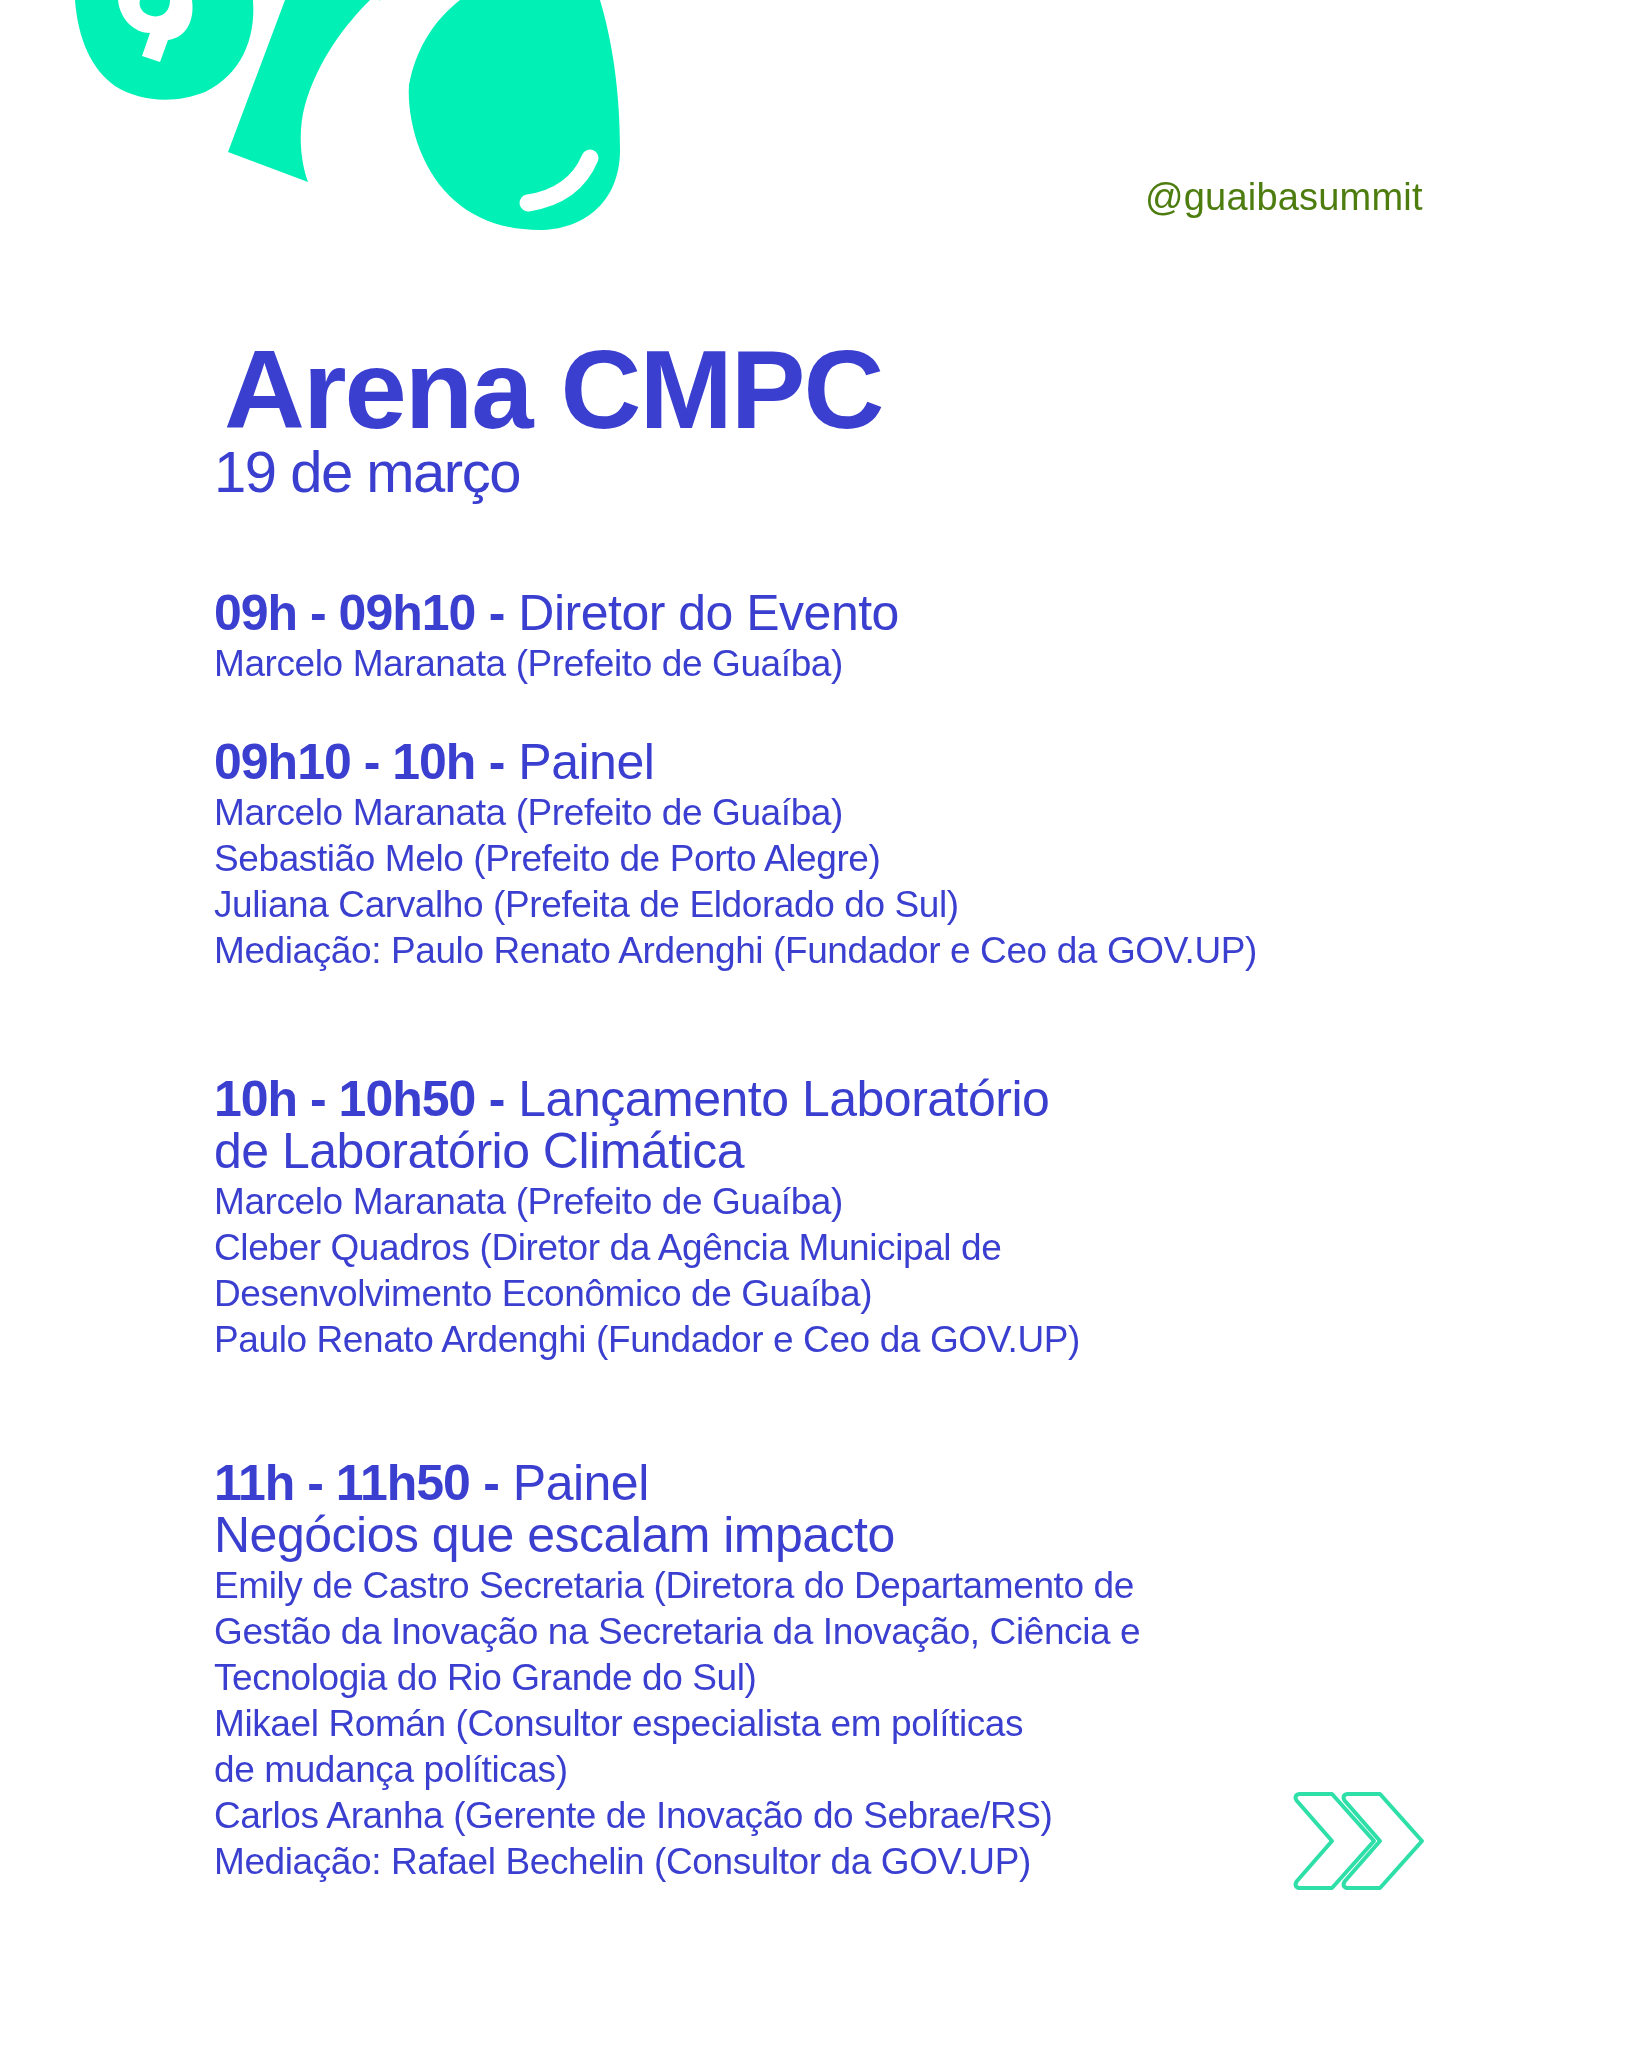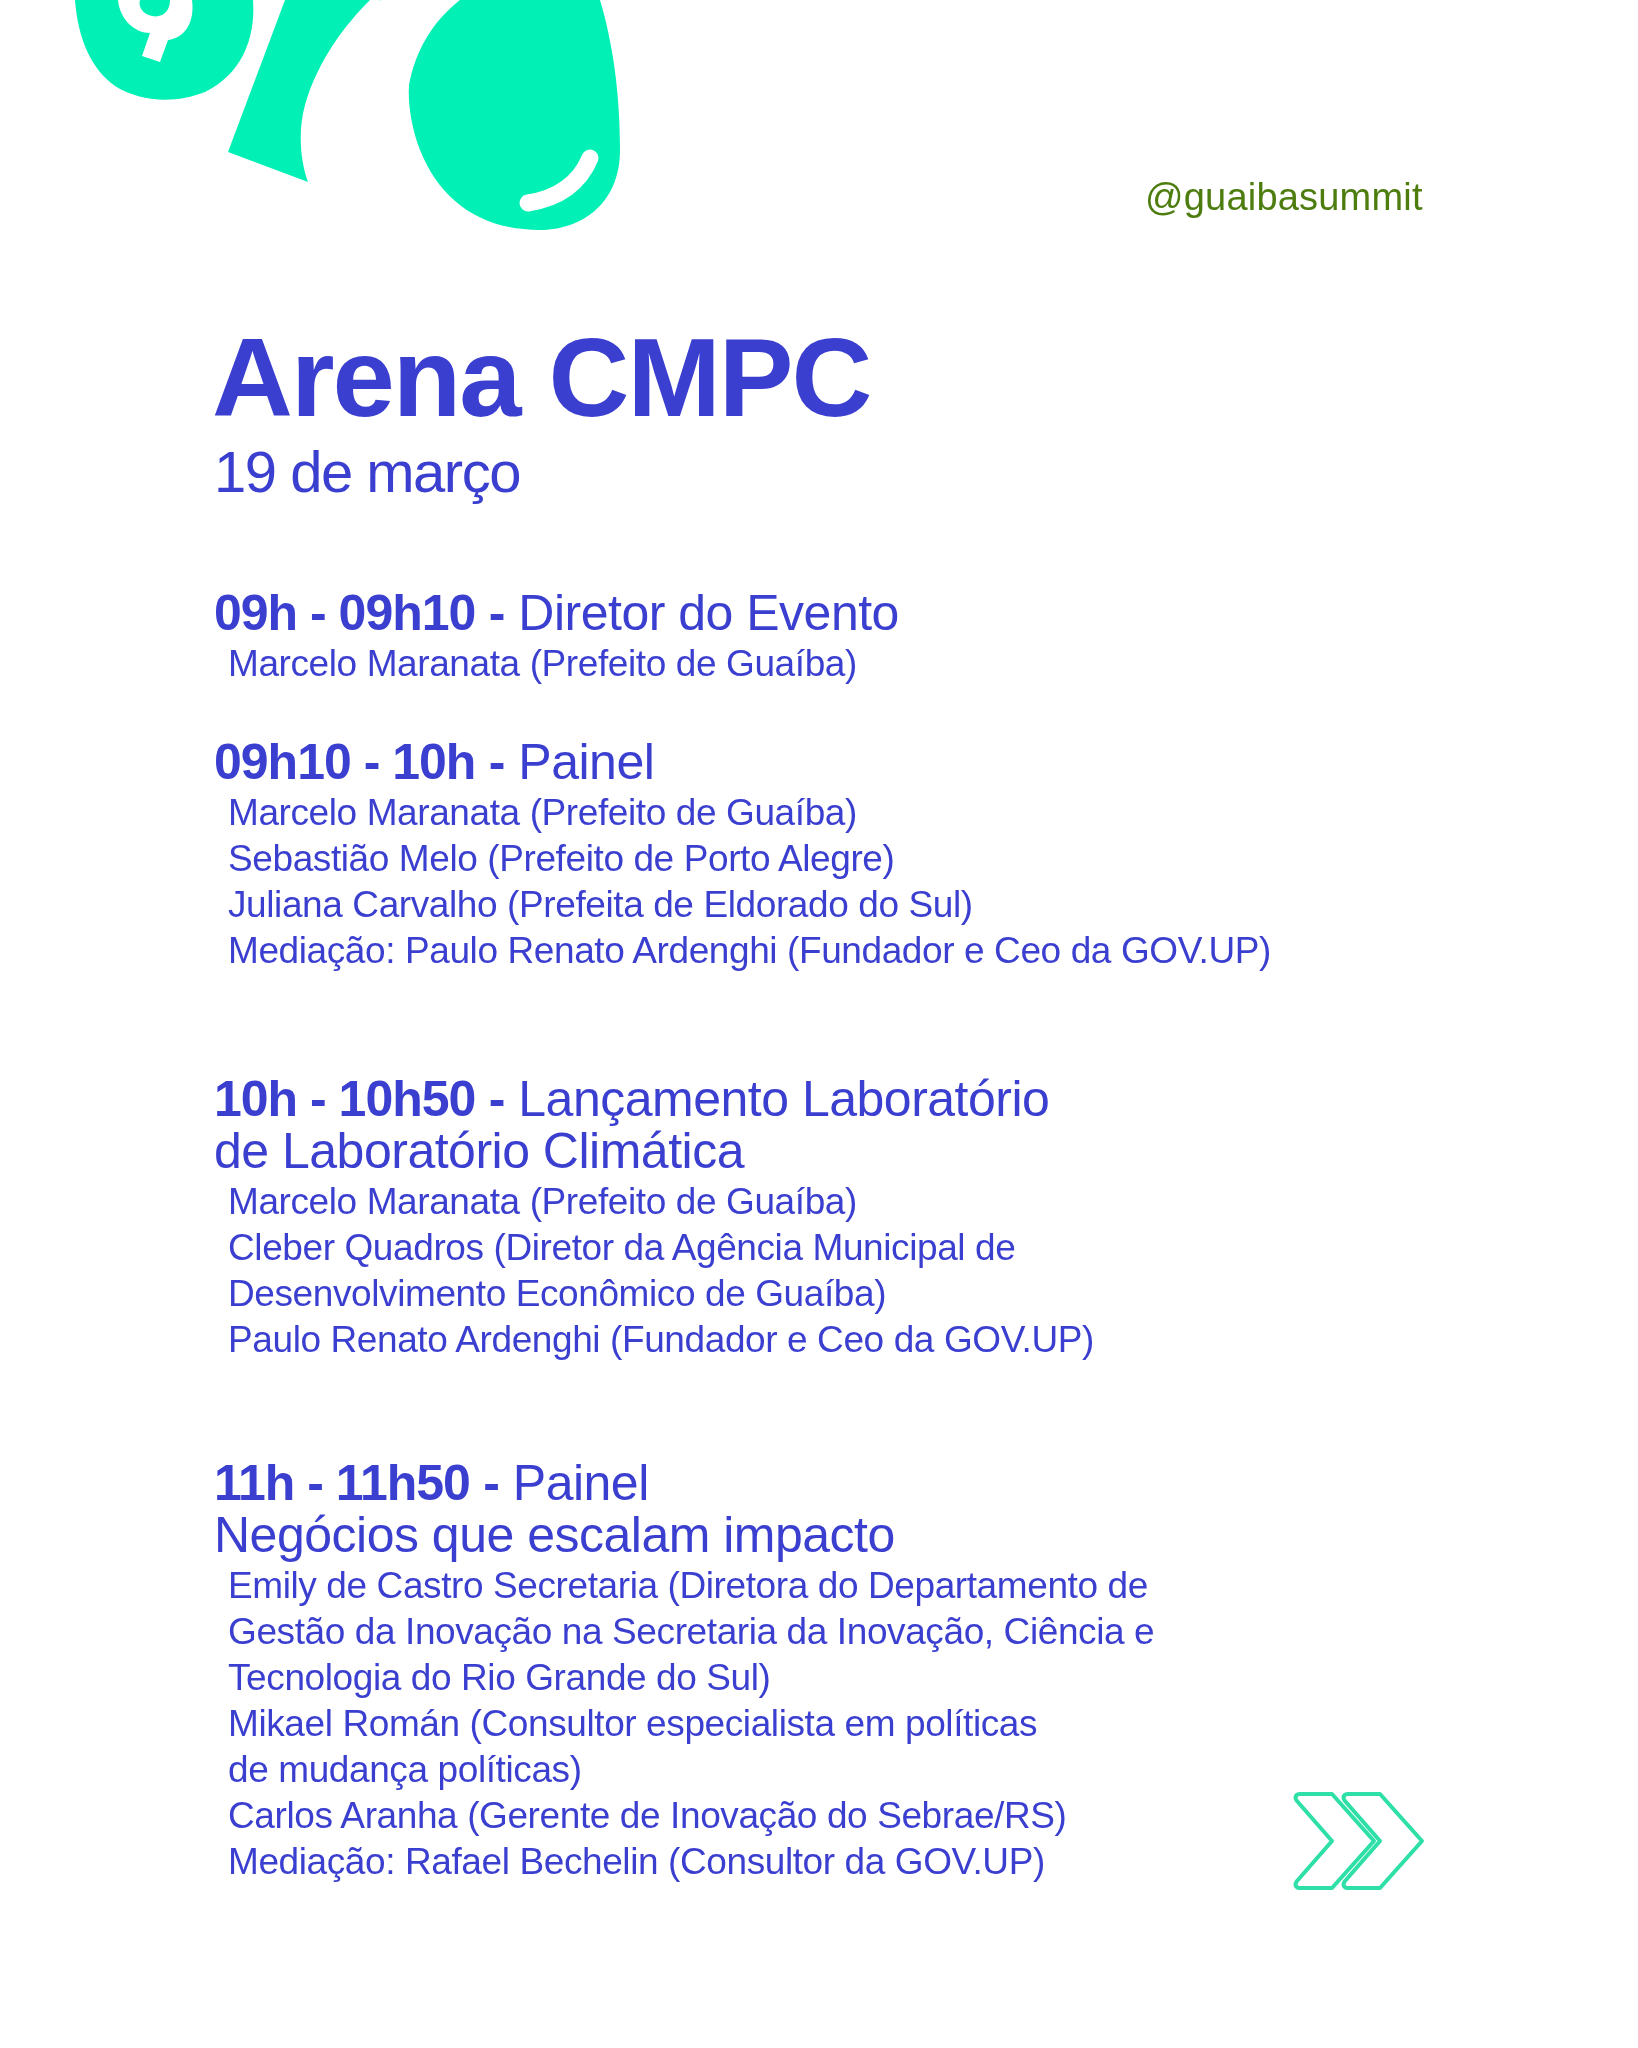--- a/index.html
+++ b/index.html
@@ -31,21 +31,21 @@
       color: #4d7c0f;
     }
     .title {
       position: absolute;
       left: 212px;
       top: 322px;
       font-size: 112px;
       font-weight: bold;
       letter-spacing: -2px;
       line-height: 1;
-      margin: 0;
+      margin: 12px;
       color: #3b3fd0;
     }
     .date {
       position: absolute;
       left: 214px;
       top: 443px;
       font-size: 58px;
       font-weight: normal;
       letter-spacing: -1.5px;
       line-height: 1;
@@ -80,21 +80,20 @@
       letter-spacing: -0.5px;
     }
     .speakers {
       margin-top: 2px;
     }
     .speaker {
       font-size: 37px;
       line-height: 46px;
       white-space: nowrap;
       letter-spacing: -0.4px;
-      margin-left: 14px;
     }
     .next {
       position: absolute;
       left: 1292px;
       top: 1790px;
       width: 134px;
       height: 102px;
       cursor: pointer;
     }
   </style>

